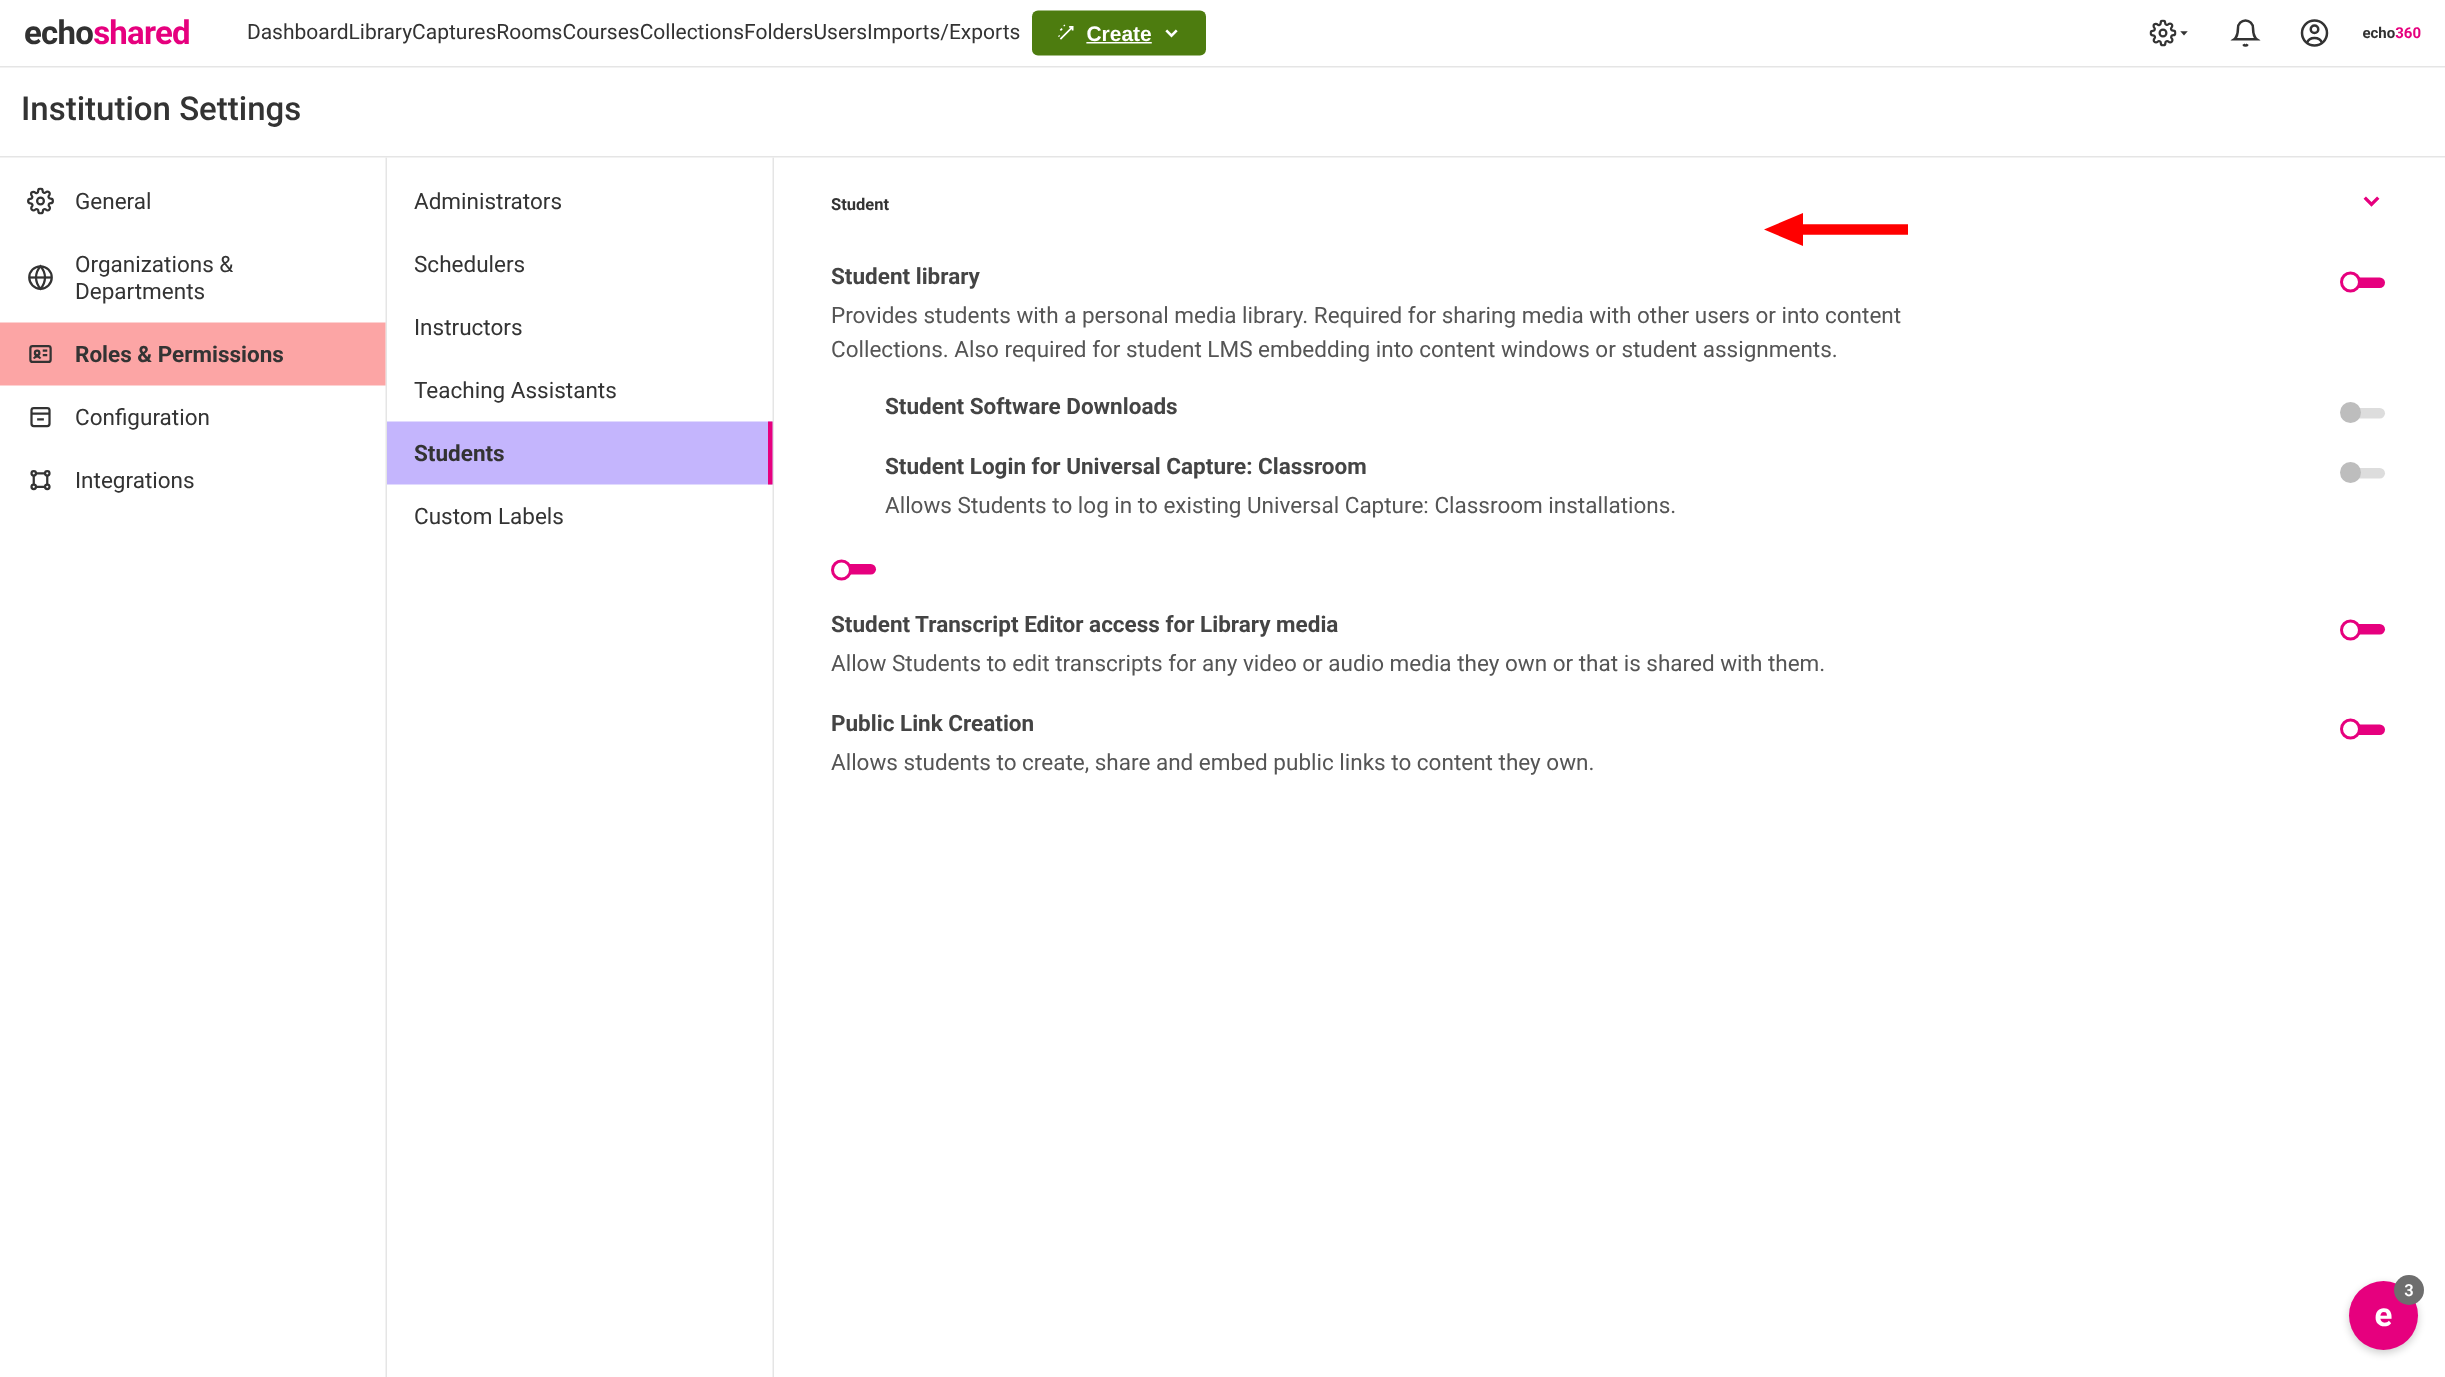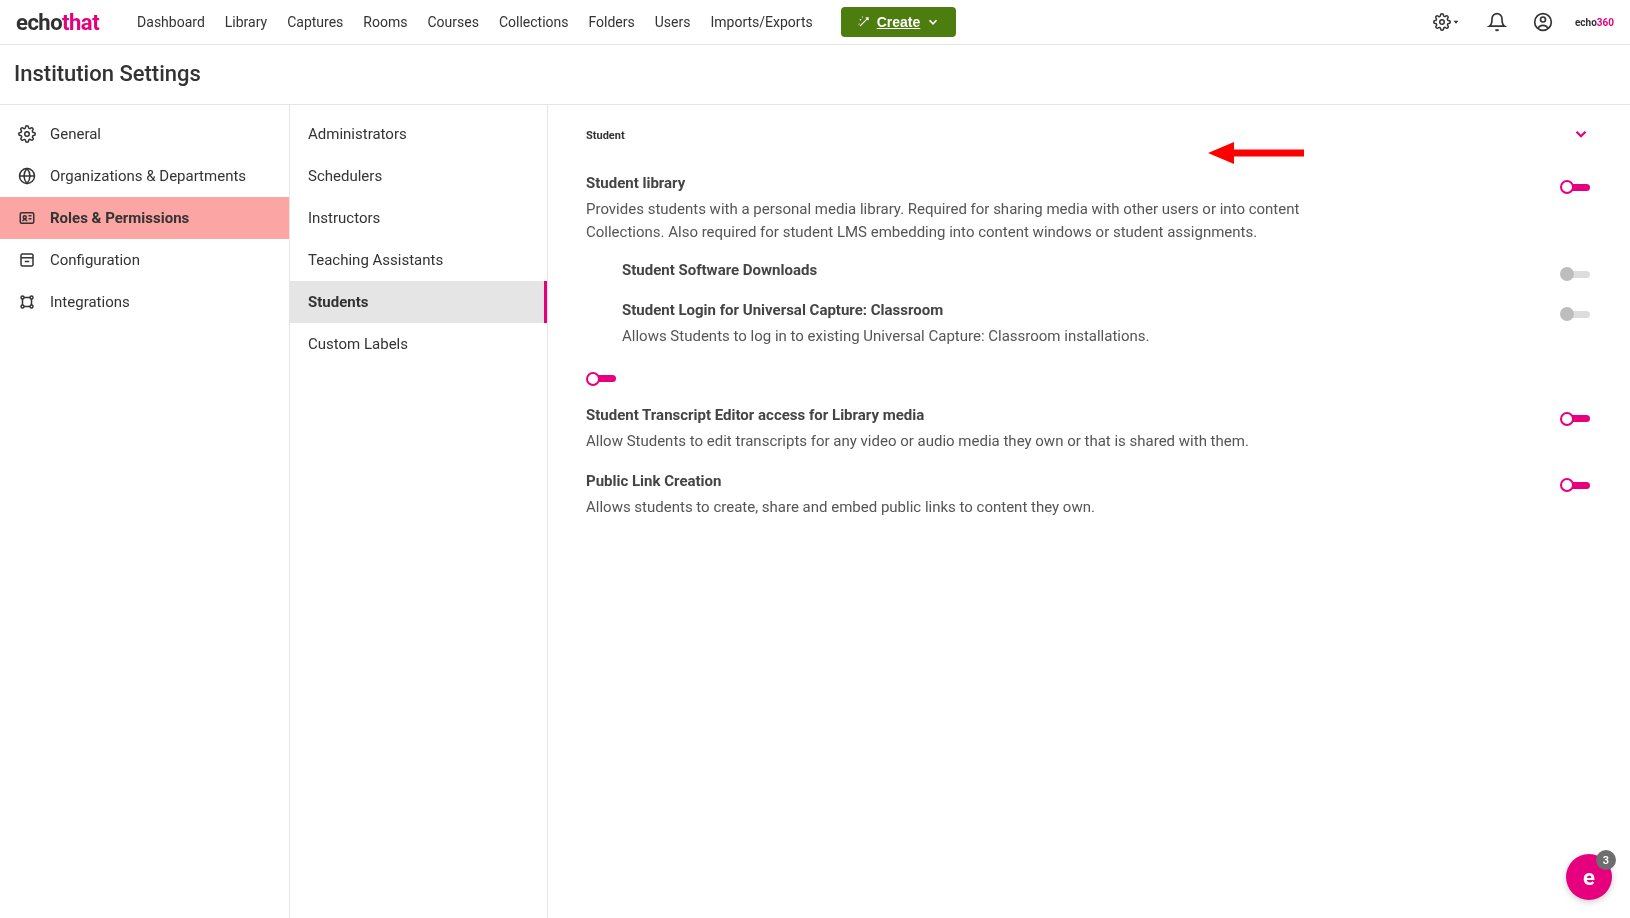--- a/index.html
+++ b/index.html
@@ -3,45 +3,45 @@
 <meta charset="utf-8">
 <style>
   * { box-sizing: border-box; margin: 0; padding: 0; }
   body { font-family: -apple-system, BlinkMacSystemFont, "Segoe UI", Roboto, Helvetica, Arial, sans-serif; font-size: 14px; color: #333; background: #fff; }
   
   
   .topnav { display: flex; align-items: center; height: 45px; padding: 0 16px; border-bottom: 1px solid #e5e5e5; gap: 10px; }
   .logo { font-size: 22px; font-weight: 700; letter-spacing: -0.5px; }
   .logo .echo { color: #313131; }
   .logo .video { color: #e6007e; }
-  .nav-links { display: flex; align-items: center; gap: 20px; margin-left: 28px; }
+  .nav-links { display: flex; align-items: center; margin-left: 28px; }
   .nav-links a { color: #333; text-decoration: none; font-size: 14px; cursor: pointer; }
   .create-btn { display: inline-flex; align-items: center; gap: 6px; background: #4d7c0f; color: #fff; border: none; border-radius: 4px; padding: 7px 16px; font-size: 14px; font-weight: 600; cursor: pointer; margin-left: 8px; text-decoration: underline; }
   .create-btn svg { width: 14px; height: 14px; }
   .nav-right { margin-left: auto; display: flex; align-items: center; gap: 18px; }
   .nav-right .icon-btn { background: none; border: none; cursor: pointer; color: #333; padding: 4px; display:flex; align-items:center; }
   .nav-right .mini-logo { font-size: 10px; font-weight:700; }
   .nav-right .mini-logo .echo { color:#313131; }
   .nav-right .mini-logo .video { color:#e6007e; }
 
   
   .page-title { font-size: 22px; font-weight: 500; color: #333; padding: 16px 14px 18px; border-bottom: 1px solid #e5e5e5; }
 
   
   .main { display: flex; height: calc(100vh - 45px - 60px); min-height: 600px; }
-  .sidebar1 { width: 290px; border-right: 1px solid #e5e5e5; padding-top: 8px; }
+  .sidebar1 { width: 258px; border-right: 1px solid #e5e5e5; padding-top: 8px; }
   .sidebar2 { width: 258px; border-right: 1px solid #e5e5e5; padding-top: 8px; }
   .content { flex: 1; padding: 20px 40px 20px 38px; position: relative; overflow-y: auto; }
 
   .sidebar1 .item { display: flex; align-items: center; gap: 14px; padding: 12px 18px; cursor: pointer; font-size: 15px; color: #333; }
   .sidebar1 .item.active { background: #fca5a5; font-weight: 700; }
   .sidebar1 .item svg { width: 18px; height: 18px; flex-shrink: 0; }
 
   .sidebar2 .item { padding: 12px 18px; cursor: pointer; font-size: 15px; color: #333; }
-  .sidebar2 .item.active { background: #e5e5e5; font-weight: 700; border-right: 3px solid #e6007e; }
+  .sidebar2 .item.active { background: #c4b5fd; font-weight: 700; border-right: 3px solid #e6007e; }
 
   
   .section-head { display: flex; align-items: center; justify-content: space-between; padding-bottom: 6px; }
   .section-head h2 { font-size: 11px; font-weight: 700; color: #333; }
   .chev { color: #e6007e; cursor: pointer; }
 
   .setting-group { padding: 12px 0 8px; }
   .setting-row { display: flex; align-items: flex-start; gap: 20px; padding: 10px 0; }
   .setting-text { flex: 1; }
   .setting-title { font-size: 15px; font-weight: 700; color: #444; margin-bottom: 6px; }
@@ -63,21 +63,21 @@
 
   
   .chat-fab { position: fixed; right: 18px; bottom: 18px; width: 46px; height: 46px; border-radius: 50%; background: #e6007e; color: #fff; display:flex; align-items:center; justify-content:center; font-weight:700; font-size:22px; cursor:pointer; box-shadow: 0 2px 6px rgba(0,0,0,0.2); }
   .chat-fab .badge { position:absolute; top:-4px; right:-4px; background:#6e6e6e; color:#fff; width:20px; height:20px; border-radius:50%; font-size:11px; display:flex; align-items:center; justify-content:center; font-weight:600; }
 </style>
 </head>
 <body>
 
 <div class="topnav">
   <div class="logo">
-    <span class="echo">echo</span><span class="video">that</span>
+    <span class="echo">echo</span><span class="video">shared</span>
   </div>
   <div class="nav-links">
     <a>Dashboard</a>
     <a>Library</a>
     <a>Captures</a>
     <a>Rooms</a>
     <a>Courses</a>
     <a>Collections</a>
     <a>Folders</a>
     <a>Users</a>

